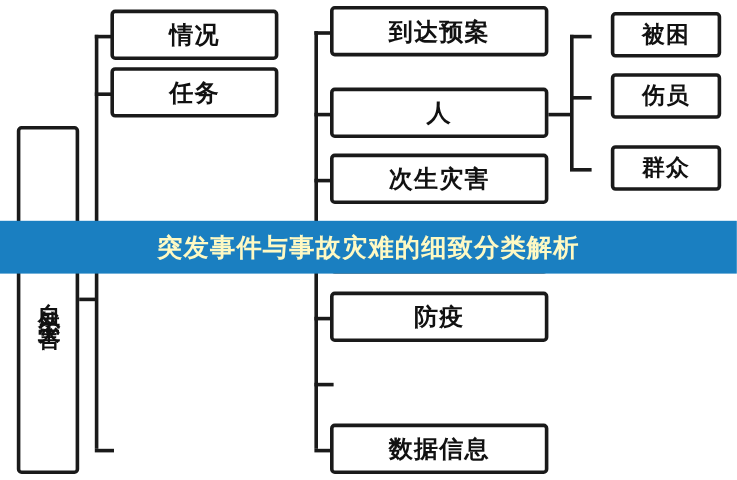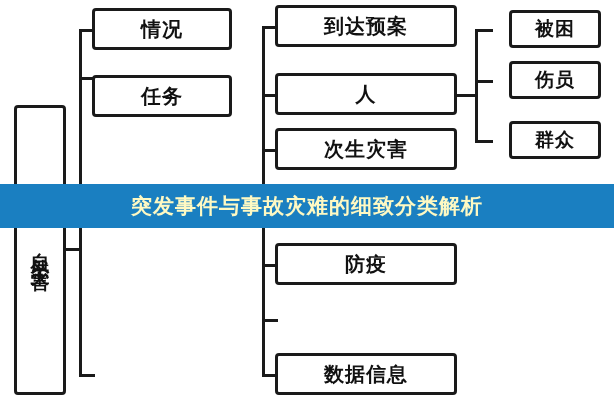--- a/index.html
+++ b/index.html
@@ -91,21 +91,21 @@
 
   <div class="node root">自然灾害</div>
 
   <div class="line hline" style="left:66px; top:248px; width:14px;"></div>
   <div class="line vline" style="left:79px; top:29px; height:345px;"></div>
   <div class="line hline" style="left:79px; top:29px; width:16px;"></div>
   <div class="line hline" style="left:79px; top:77px; width:16px;"></div>
   <div class="line hline" style="left:79px; top:374px; width:16px;"></div>
 
   <div class="node lvl1" style="top:8px;">情况</div>
-  <div class="node lvl1" style="top:56px;margin-top:19px;">任务</div>
+  <div class="node lvl1" style="top:56px;">任务</div>
 
   <div class="line vline" style="left:262px; top:26px; height:348px;"></div>
   <div class="line hline" style="left:262px; top:26px; width:16px;"></div>
   <div class="line hline" style="left:262px; top:94px; width:16px;"></div>
   <div class="line hline" style="left:262px; top:149px; width:16px;"></div>
   <div class="line hline" style="left:262px; top:207px; width:16px;"></div>
   <div class="line hline" style="left:262px; top:264px; width:16px;"></div>
   <div class="line hline" style="left:262px; top:319px; width:16px;"></div>
   <div class="line hline" style="left:262px; top:374px; width:16px;"></div>
 

